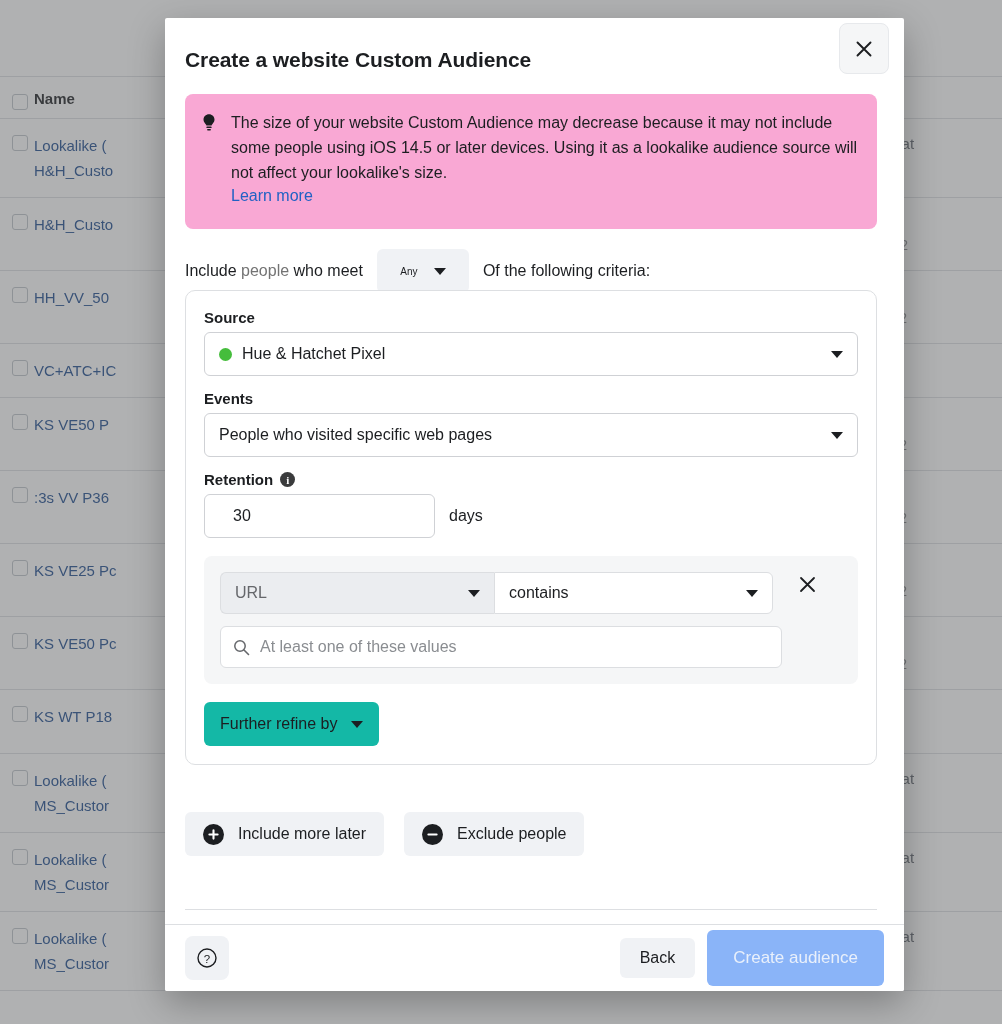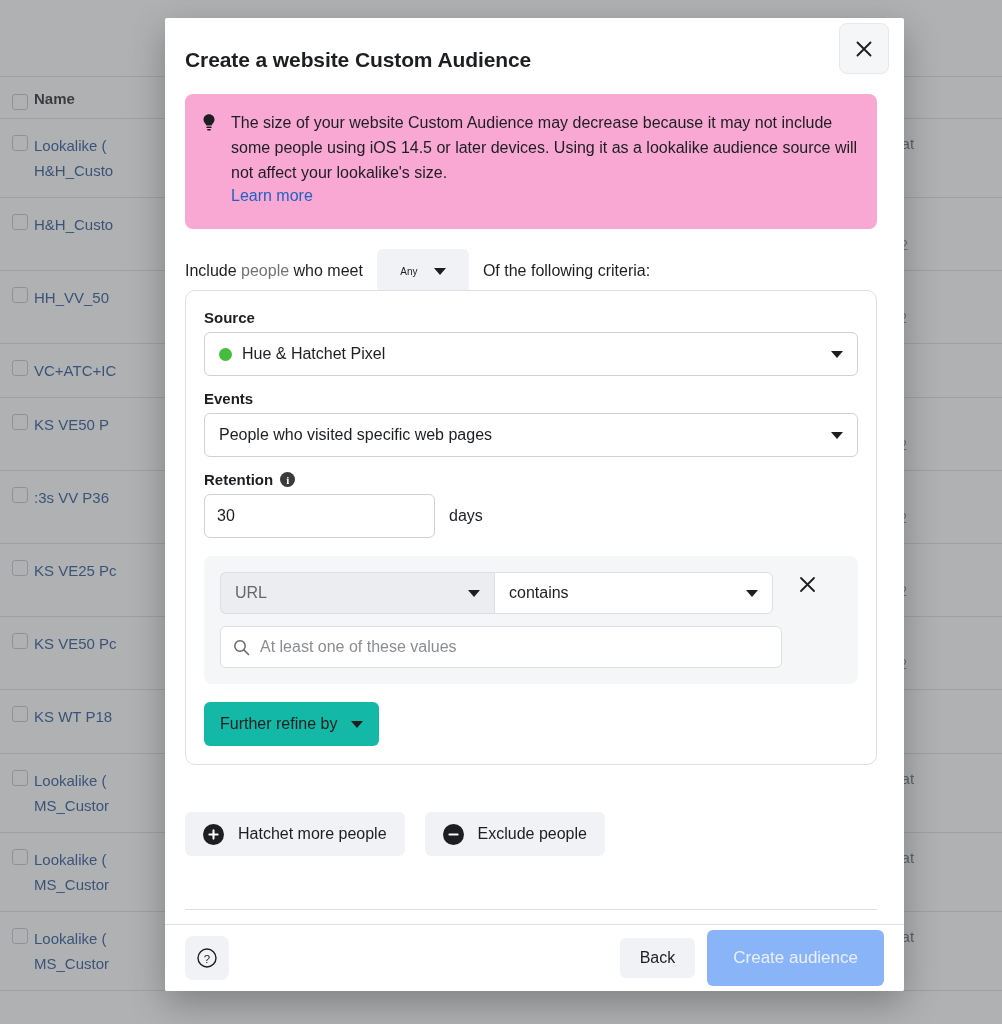--- a/index.html
+++ b/index.html
@@ -186,21 +186,21 @@
   .src-dot {
     width: 13px; height: 13px; border-radius: 50%;
     background: #45bd3c; margin-right: 10px; flex: 0 0 13px;
   }
   .spacer-12 { height: 14px; }
 
   .retention-row { display: flex; align-items: center; gap: 14px; }
   .retention-input {
     width: 231px; height: 44px;
     border: 1px solid #cfd1d5; border-radius: 6px;
-    padding: 0 12px;
+    padding: 0 28px;
     font-size: 16px; color: #1c1e21;
     font-family: "Liberation Sans", sans-serif;
     background: #fff;
   }
   .retention-unit { font-size: 16px; color: #1c1e21; }
 
   .info-i {
     width: 15px; height: 15px; border-radius: 50%;
     background: #3a3b3c; color: #fff;
     font-size: 11px; font-weight: bold;
@@ -629,21 +629,21 @@
       </div>
     </div>
 
     <div class="incl-excl">
       <div class="pill-btn">
         <span class="circ-icon">
           <svg width="13" height="13" viewBox="0 0 13 13">
             <path d="M6.5 2.4 V10.6 M2.4 6.5 H10.6" stroke="#ffffff" stroke-width="2.1" stroke-linecap="round"></path>
           </svg>
         </span>
-        <span>Hatchet more people</span>
+        <span>Include more later</span>
       </div>
       <div class="pill-btn">
         <span class="circ-icon">
           <svg width="13" height="13" viewBox="0 0 13 13">
             <path d="M2.4 6.5 H10.6" stroke="#ffffff" stroke-width="2.1" stroke-linecap="round"></path>
           </svg>
         </span>
         <span>Exclude people</span>
       </div>
     </div>

